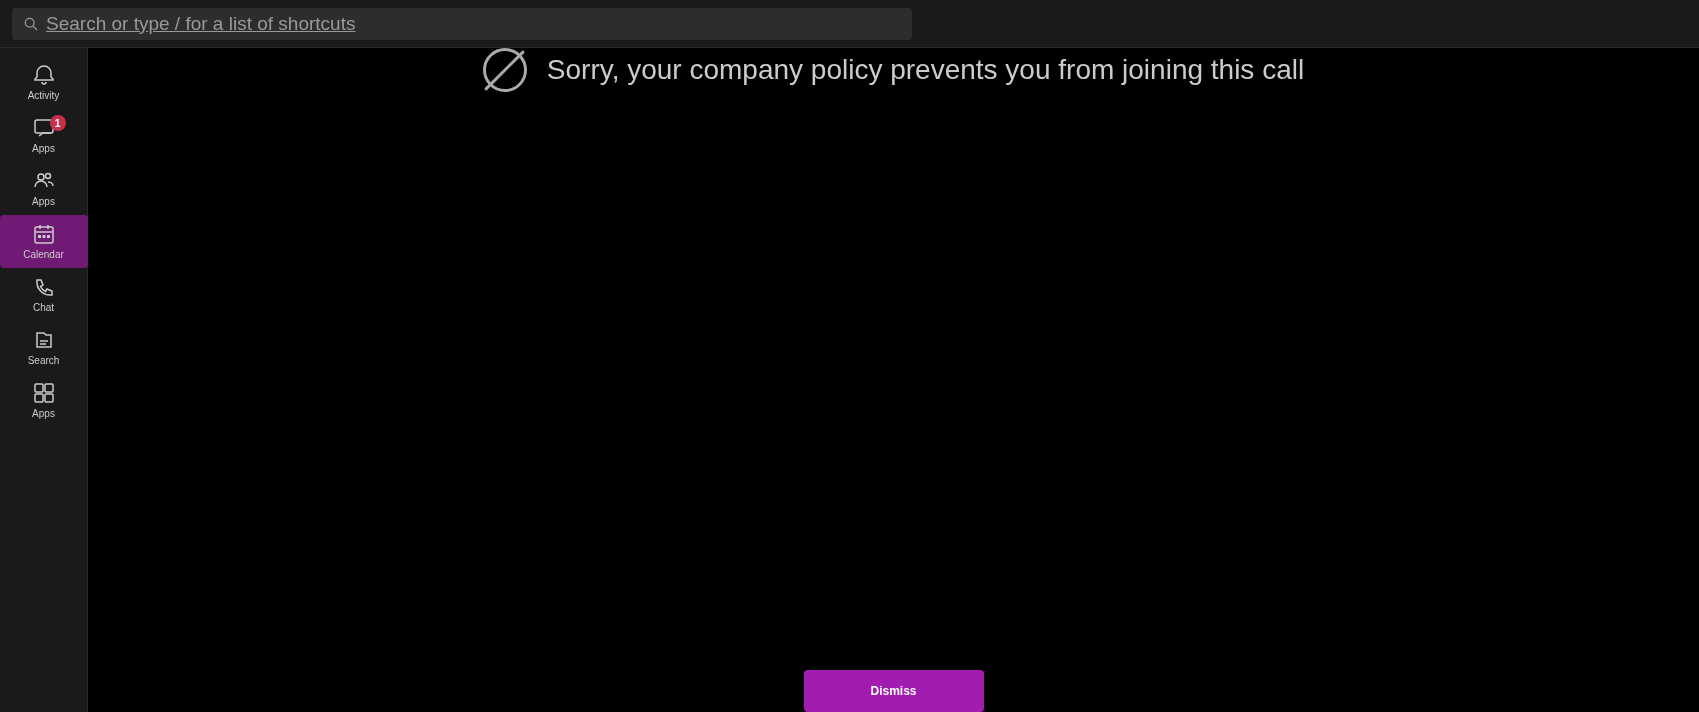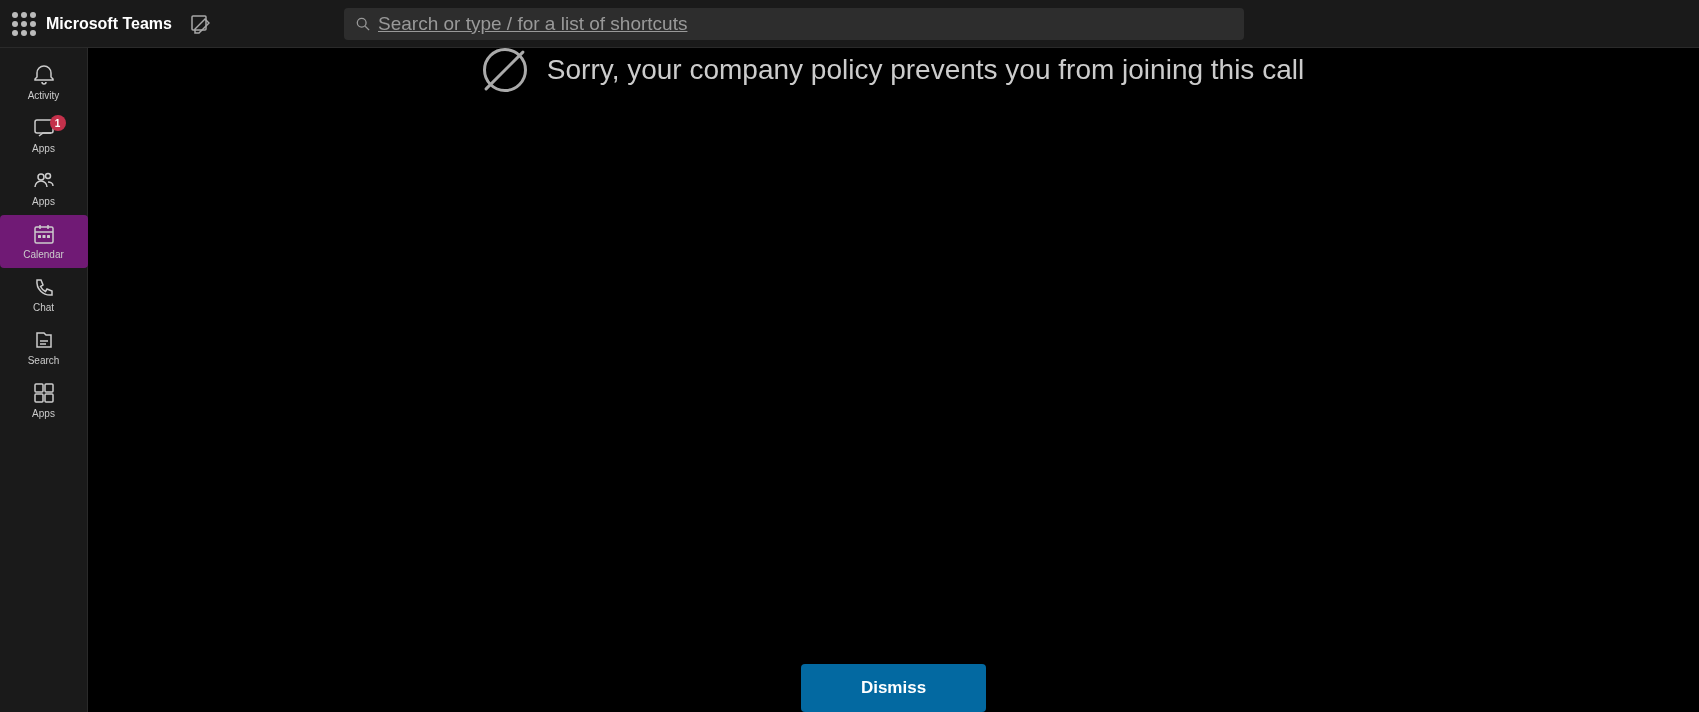--- a/index.html
+++ b/index.html
@@ -177,53 +177,35 @@
       content: '';
       position: absolute;
       width: 55px;
       height: 3px;
       background: #aaa;
       transform: rotate(-45deg);
       border-radius: 2px;
     }
 
     .dismiss-button {
-      background: #0369a1;
+      background: #a21caf;
       color: #fff;
       border: none;
       padding: 14px 60px;
-      font-size: 17px;
+      font-size: 12px;
       font-weight: 600;
       border-radius: 4px;
       cursor: pointer;
       min-width: 180px;
     }
   </style>
 </head>
 <body>
 
 <div class="topbar">
-  <div class="topbar-left">
-    <div class="dots-grid">
-      <div class="dot"></div>
-        <div class="dot"></div>
-        <div class="dot"></div>
-      <div class="dot"></div>
-        <div class="dot"></div>
-        <div class="dot"></div>
-      <div class="dot"></div>
-        <div class="dot"></div>
-        <div class="dot"></div>
-    </div>
-    <span class="app-title">Microsoft Teams</span>
-    <svg class="compose-icon" viewBox="0 0 20 20" fill="none" xmlns="http://www.w3.org/2000/svg">
-      <rect x="2" y="2" width="14" height="14" rx="1" stroke="#ccc" stroke-width="1.5"></rect>
-      <path d="M5 15 L5 19 L9 19 L19 9 L15 5 Z" stroke="#ccc" stroke-width="1.5" fill="none"></path>
-    </svg>
-  </div>
 
   <div class="search-bar">
     <svg width="14" height="14" viewBox="0 0 16 16">
       <circle cx="6.5" cy="6.5" r="5" stroke="#999" stroke-width="1.5" fill="none"></circle>
       <line x1="10.5" y1="10.5" x2="15" y2="15" stroke="#999" stroke-width="1.5"></line>
     </svg>
     <span>Search or type / for a list of shortcuts</span>
   </div>
 </div>
 

